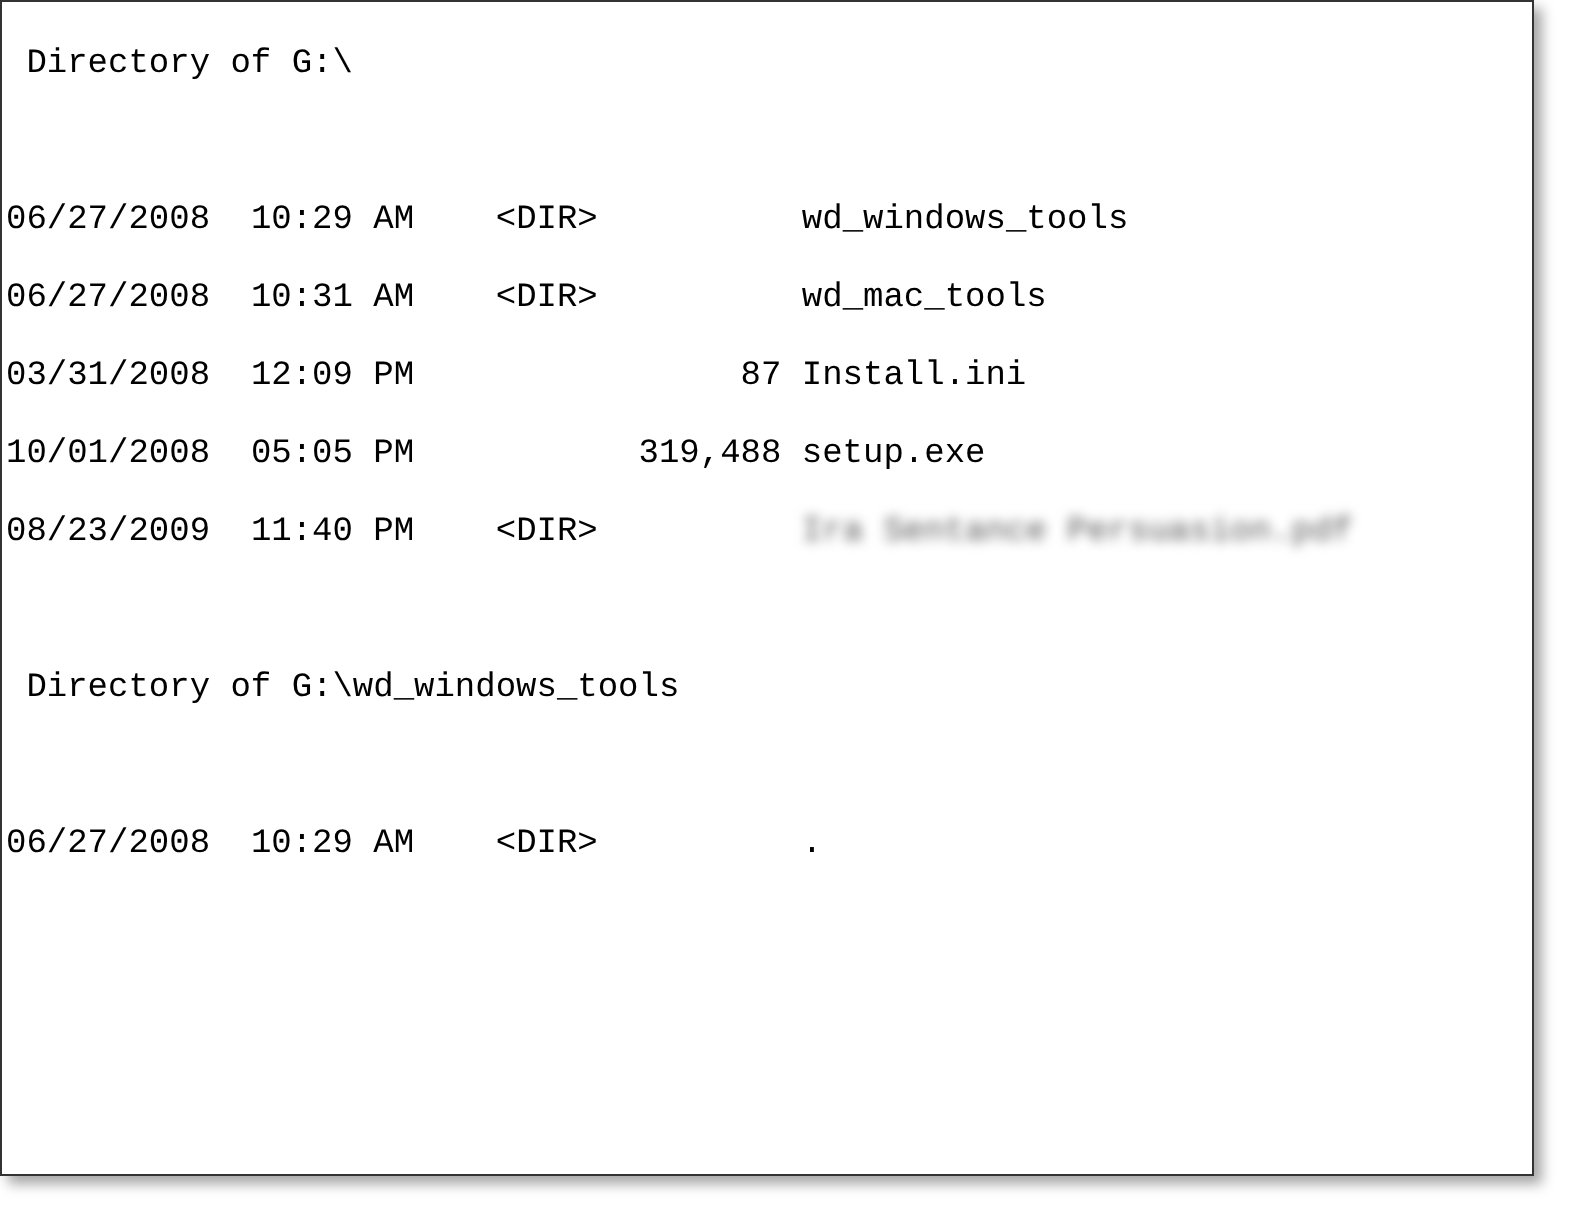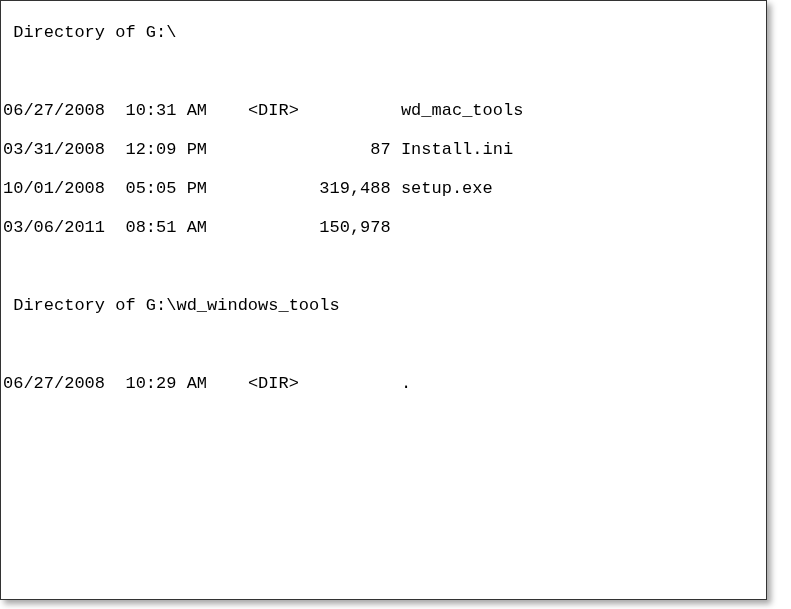--- a/index.html
+++ b/index.html
@@ -11,41 +11,42 @@
     overflow: hidden;
     position: relative;
   }
   .terminal {
     font-family: "Courier New", Courier, monospace;
     font-size: 17px;
     line-height: 1.15;
     white-space: pre;
     color: #000;
     background: #fff;
-    padding: 2px 0 12px 2px;
+    padding: 2px 0 0 2px;
     border: 1px solid #333;
     width: 763px;
     height: 584px;
     box-shadow: 4px 4px 6px rgba(0,0,0,0.35);
     position: relative;
     overflow: hidden;
   }
   .row { display: block; }
   .blur { filter: blur(3px); color:#555; }
 </style>
 </head>
 <body>
 
 <div class="terminal">
 <span class="row"> Directory of G:\</span>
 <span class="row"> </span>
+<span class="row"><span>06/27/2008</span>  <span>10:29 AM</span>    <span>&lt;DIR&gt;</span>          <span>wd_windows_tools</span></span>
 <span class="row"><span>06/27/2008</span>  <span>10:31 AM</span>    <span>&lt;DIR&gt;</span>          <span>wd_mac_tools</span></span>
 <span class="row"><span>03/31/2008</span>  <span>12:09 PM</span>                <span>87</span> <span>Install.ini</span></span>
 <span class="row"><span>10/01/2008</span>  <span>05:05 PM</span>           <span>319,488</span> <span>setup.exe</span></span>
-<span class="row"><span>03/06/2011</span>  <span>08:51 AM</span>           <span>150,978</span> </span>
+<span class="row"><span>08/23/2009</span>  <span>11:40 PM</span>    <span>&lt;DIR&gt;</span>          <span class="blur">Ira Sentance Persuasion.pdf</span></span>
 <span class="row"> </span>
 <span class="row"> Directory of G:\wd_windows_tools</span>
 <span class="row"> </span>
 <span class="row"><span>06/27/2008</span>  <span>10:29 AM</span>    <span>&lt;DIR&gt;</span>          <span>.</span></span>
 
 
 
 
 
 

